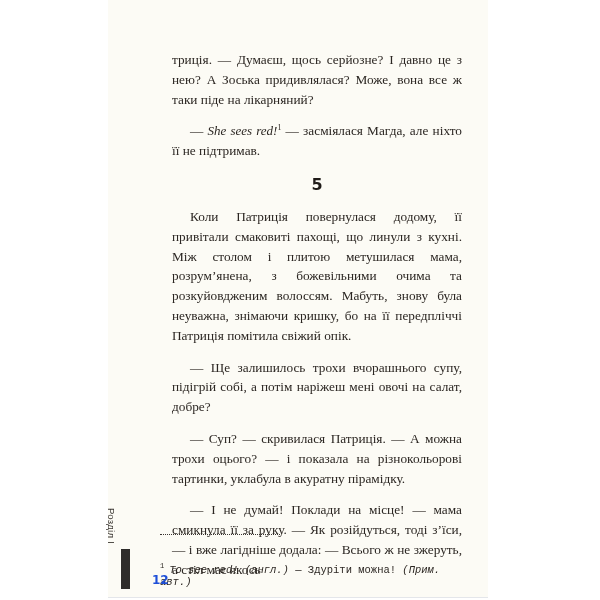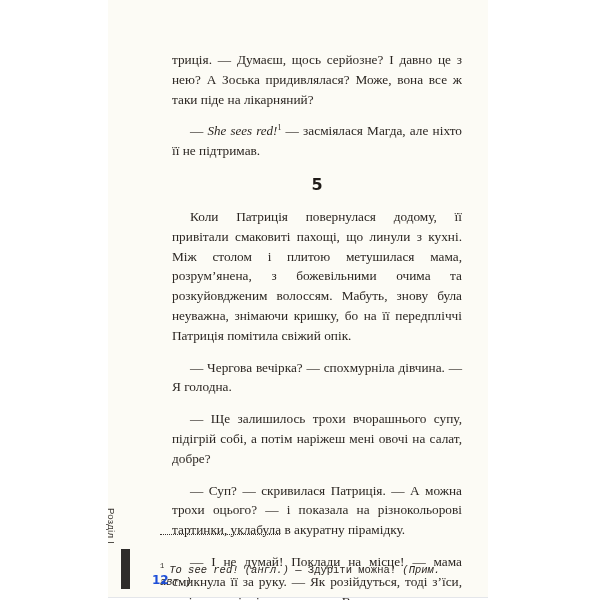--- a/index.html
+++ b/index.html
@@ -60,21 +60,20 @@
 
 <div class="page">
 
   <div class="text-block">
     <p class="noindent">трицiя. — Думаєш, щось серйозне? І давно це з нею? А Зоська придивлялася? Може, вона все ж таки піде на лікарняний?</p>
     <p><span>— </span><em>She sees red!</em><sup>1</sup><span> — засміялася Магда, але ніхто її не підтримав.</span></p>
 
     <div class="section-number">5</div>
 
     <p>Коли Патриція повернулася додому, її привітали смаковиті пахощі, що линули з кухні. Між столом і пли­тою метушилася мама, розрум’янена, з божевільни­ми очима та розкуйовдженим волоссям. Мабуть, знову була неуважна, знімаючи кришку, бо на її передпліччі Патриція помітила свіжий опік.</p>
-    <p>— Чергова вечірка? — спохмурніла дівчина. — Я го­лодна.</p>
     <p>— Ще залишилось трохи вчорашнього супу, підігрій собі, а потім наріжеш мені овочі на салат, добре?</p>
     <p>— Суп? — скривилася Патриція. — А можна трохи оцього? — і показала на різнокольорові тартинки, укла­була в акуратну пірамідку.</p>
     <p>— І не думай! Поклади на місце! — мама смикнула її за руку. — Як розійдуться, тоді з’їси, — і вже лагід­ніше додала: — Всього ж не зжеруть, а стіл має якось</p>
   </div>
 
   <div class="footnote-rule"></div>
 
   <div class="footnote">
     <span class="fn-mark">1</span><em>To see red! (англ.)</em><span> — Здуріти можна! </span><em>(Прим. авт.)</em>
   </div>

